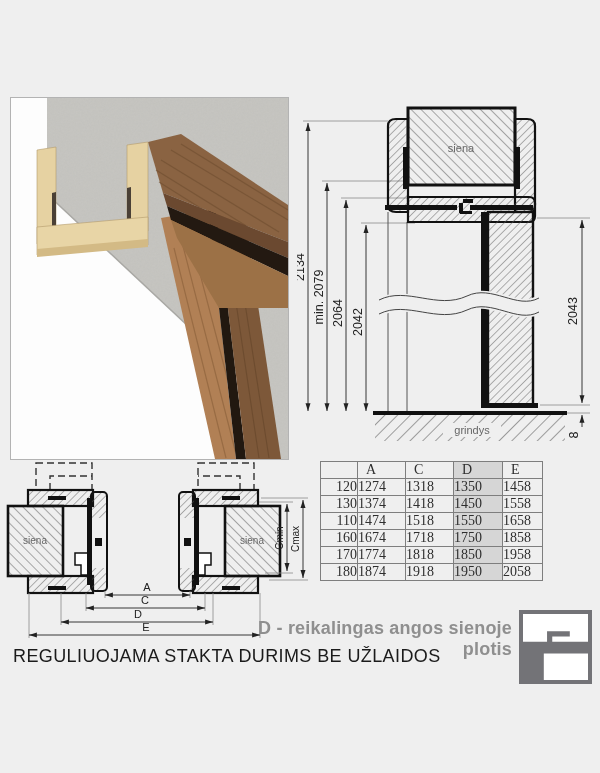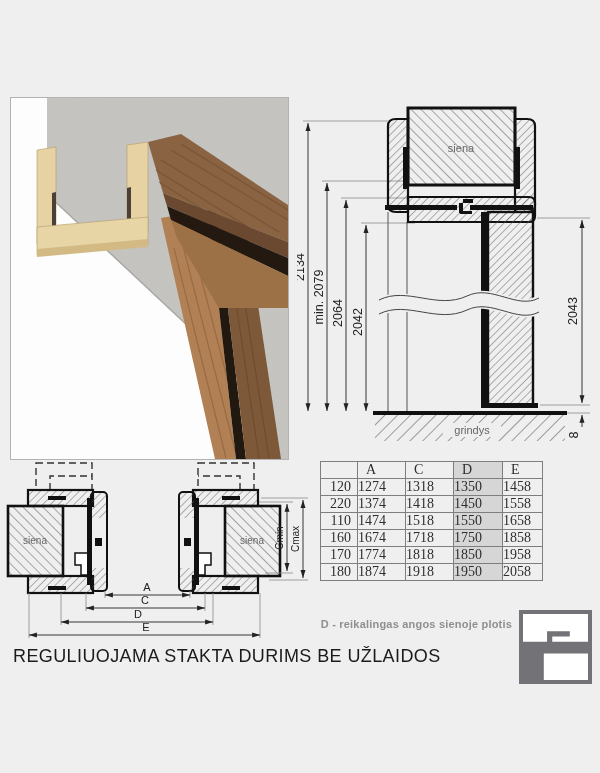--- a/index.html
+++ b/index.html
@@ -22,28 +22,28 @@
   .lbl2{font:10px "Liberation Sans",sans-serif;fill:#666;}
   .dash{stroke:#333;stroke-width:1.4;fill:none;stroke-dasharray:7 4;}
 
   
   #dim-table{position:absolute;left:320px;top:461px;border-collapse:collapse;table-layout:fixed;
              font-family:"Liberation Serif",serif;font-size:14px;color:#2e2e2e;}
   #dim-table th,#dim-table td{border:1px solid #7e7e7e;height:16px;padding:0;line-height:16px;}
   #dim-table th{font-weight:normal;text-align:left;padding-left:8px;}
   #dim-table th.corner{background:transparent;}
   #dim-table td{text-align:left;}
-  #dim-table td.rl{text-align:right;padding-right:6px;}
+  #dim-table td.rl{text-align:right;}
   #dim-table .hl{background:#d6d6d6;}
   #dim-table col.c0{width:37px}#dim-table col.c1{width:48px}#dim-table col.c2{width:48px}
   #dim-table col.c3{width:49px}#dim-table col.c4{width:40px}
 
   
   #note{position:absolute;left:240px;top:618px;width:272px;text-align:right;
-        font-size:11px;font-weight:bold;color:#8f8f8f;letter-spacing:.2px;}
+        font-size:18px;font-weight:bold;color:#8f8f8f;letter-spacing:.2px;}
   #title{position:absolute;left:13px;top:646px;width:540px;text-align:left;
          font-size:18px;color:#1b1b1b;letter-spacing:.4px;}
 
   
   #logo{position:absolute;left:519px;top:610px;width:65px;height:66px;background:#fff;border:4px solid #737377;}
   #logo svg{display:block;}
 </style>
 </head>
 <body>
 
@@ -233,21 +233,21 @@
     </thead>
     <tbody>
         <tr>
           <td class="rl">120</td>
           <td>1274</td>
           <td>1318</td>
           <td class="hl">1350</td>
           <td>1458</td>
         </tr>
         <tr>
-          <td class="rl">220</td>
+          <td class="rl">130</td>
           <td>1374</td>
           <td>1418</td>
           <td class="hl">1450</td>
           <td>1558</td>
         </tr>
         <tr>
           <td class="rl">110</td>
           <td>1474</td>
           <td>1518</td>
           <td class="hl">1550</td>

